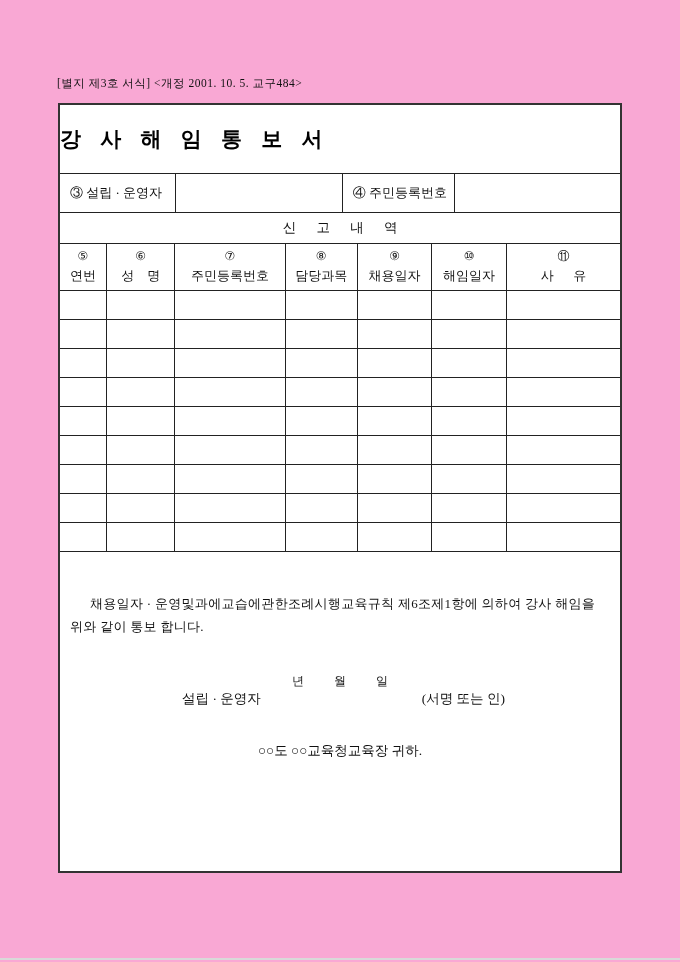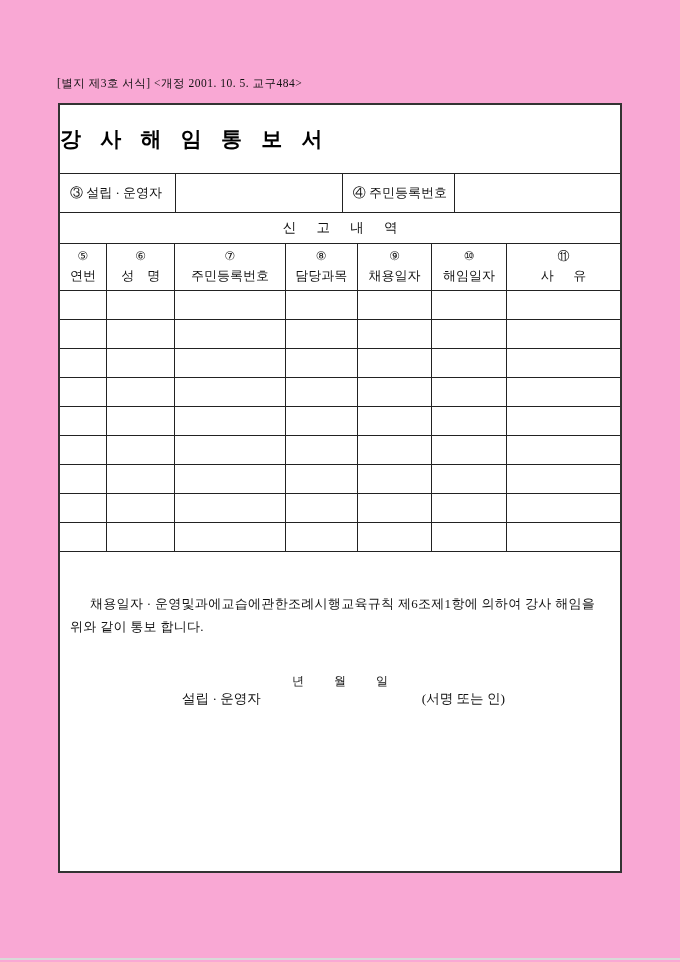--- a/index.html
+++ b/index.html
@@ -244,18 +244,19 @@
         </tbody>
     </table>
 
     <div class="closing">
       <p class="statement">채용일자 · 운영및과에교습에관한조례시행교육규칙 제6조제1항에 의하여 강사 해임을 위와 같이 통보 합니다.</p>
       <div class="date-line pre">년          월          일</div>
       <div class="sign-line">
         <span>설립 · 운영자</span>
         <span>(서명 또는 인)</span>
       </div>
+      <div class="recipient-line">○○도 ○○교육청교육장 귀하.</div>
     </div>
 
   </div>
 
   <div class="page-bottom-edge"></div>
 </div>
 
 </body></html>

